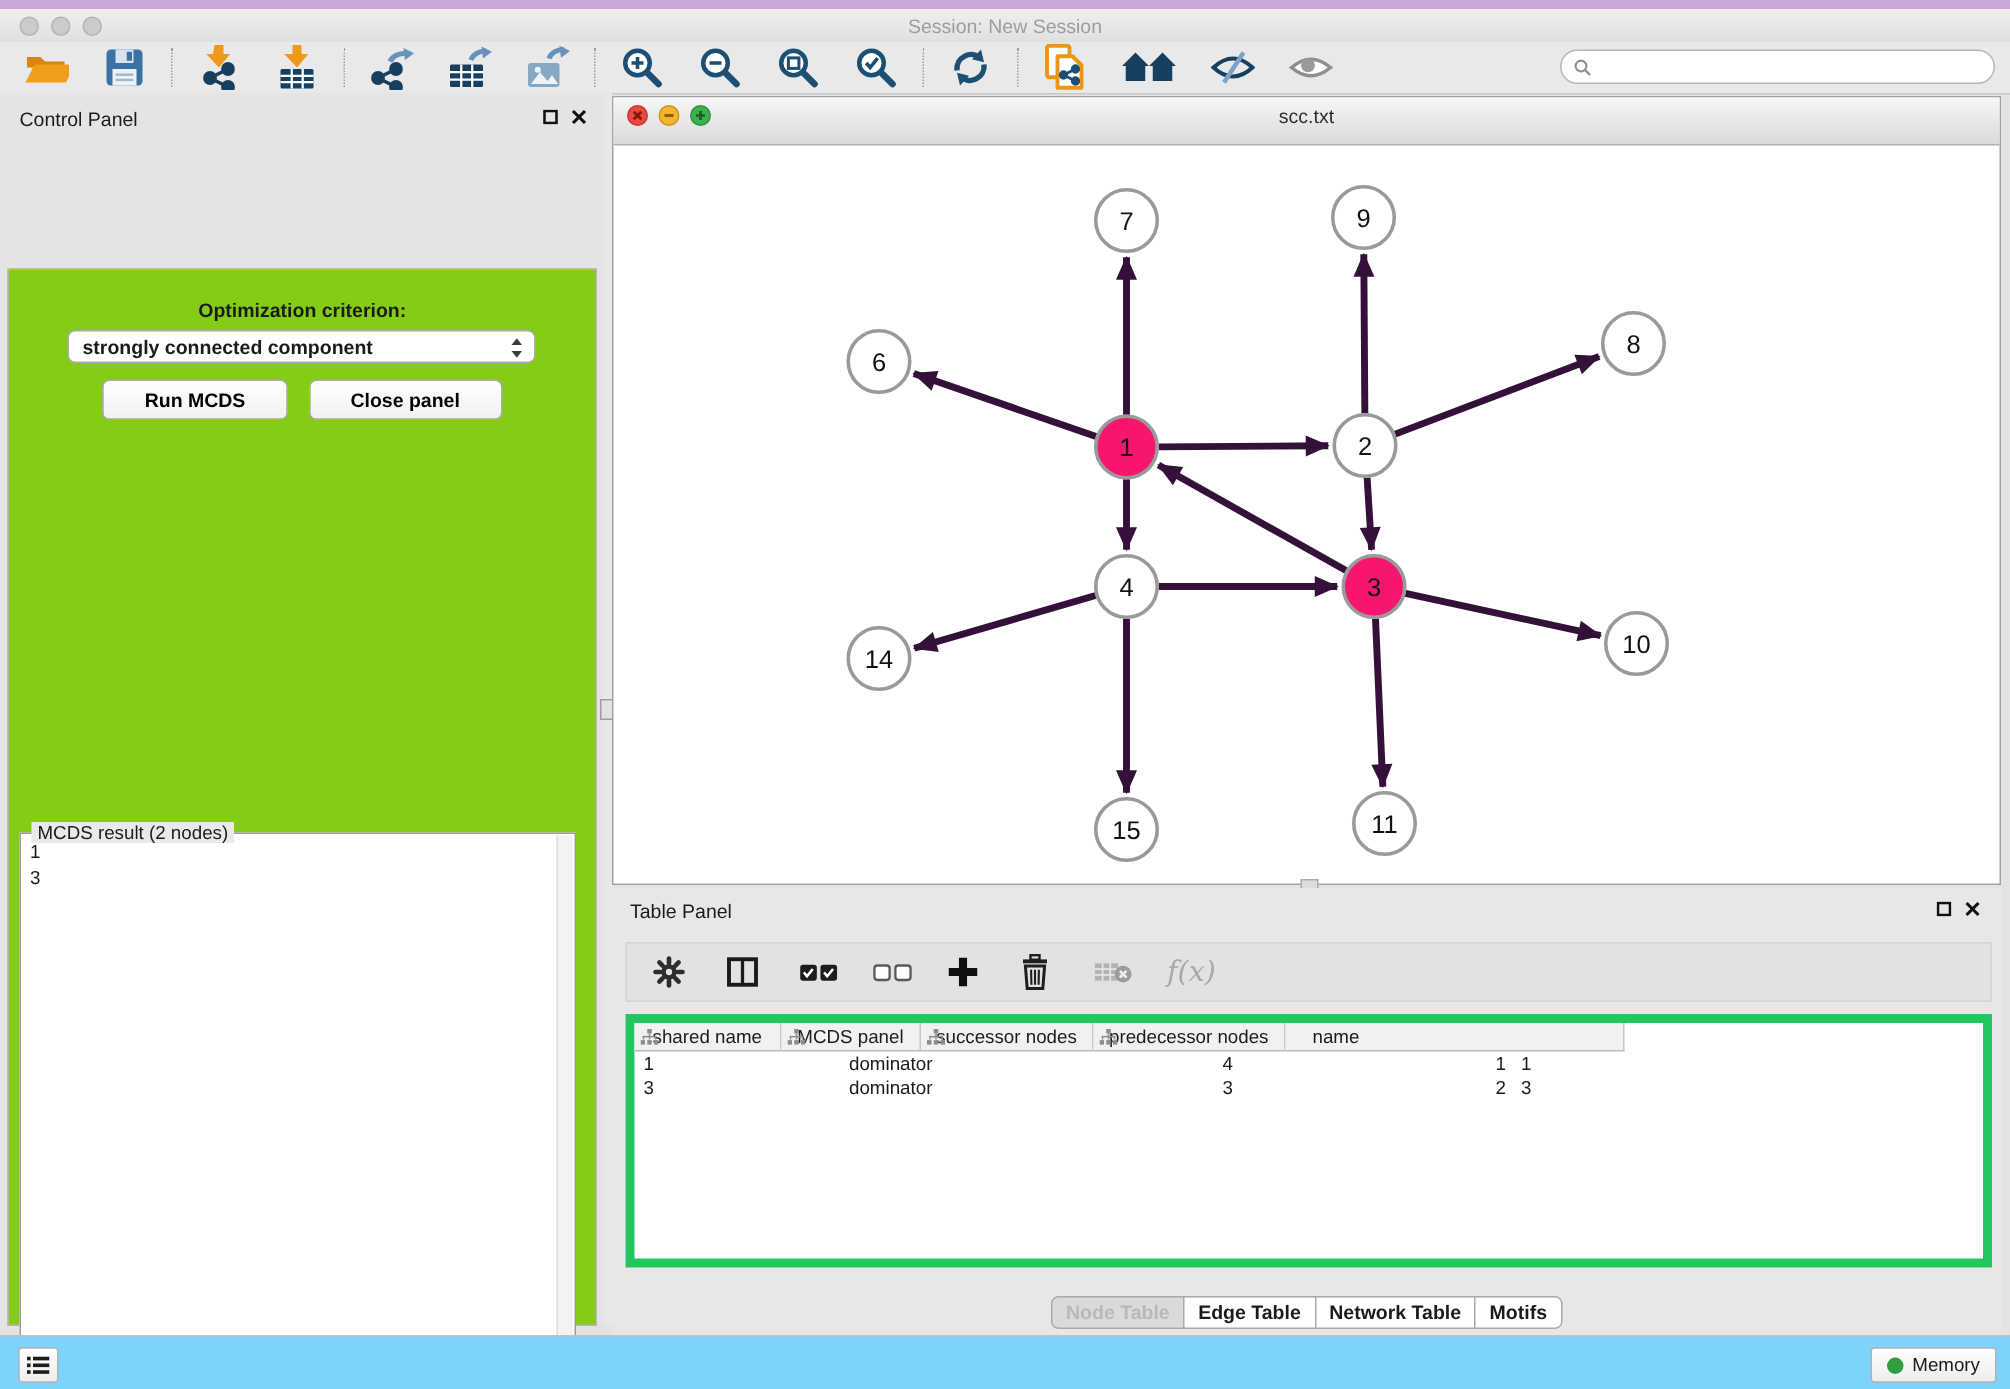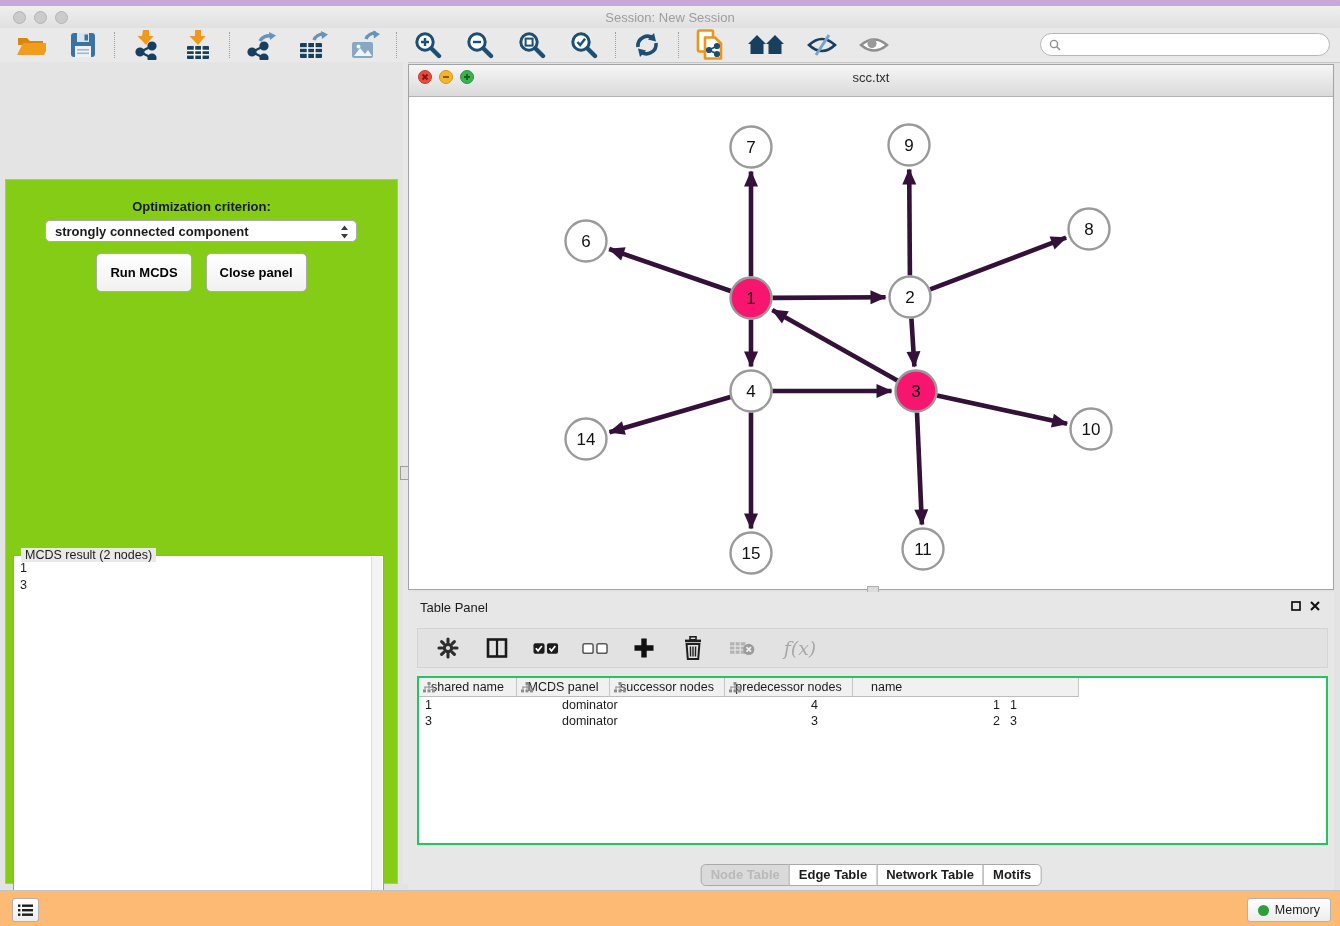--- a/index.html
+++ b/index.html
@@ -36,22 +36,22 @@
   .tab:first-child { border-radius:5px 0 0 5px; margin-left:0; }
   .tab:last-child { border-radius:0 5px 5px 0; }
   .tab.active { background:#dadada; color:#b9b9b9; }
 
   .cp-content { position:absolute; left:5px; right:5px; top:117px; bottom:0; background:#84cc16; border:1px solid #b5b5b5; }
   .opt-label { margin-top:19px; text-align:center; font-size:13px; font-weight:bold; }
   .criterion { position:absolute; left:39px; top:40px; width:312px; height:22px; background:#fff; border:1px solid #ababab;
                border-radius:5px; display:flex; align-items:center; font-size:13px; font-weight:bold; padding:0 22px 0 9px; }
   .criterion .stepper { position:absolute; right:7px; top:3px; }
   .cp-buttons { position:absolute; left:0; right:0; top:73px; display:flex; justify-content:center; gap:14px; }
-  .btn { height:39px; background:linear-gradient(#ffffff,#f1f1f1); border:1px solid #ababab; border-radius:5px;
-         font-size:13px; font-weight:bold; padding:0 13px; font-family:inherit; }
+  .btn { height:27px; background:linear-gradient(#ffffff,#f1f1f1); border:1px solid #ababab; border-radius:5px;
+         font-size:13px; font-weight:bold; padding:0 27px; font-family:inherit; }
 
   .groupbox { position:absolute; left:7px; top:375px; width:371px; height:381px; border:1px solid #9b9b9b; background:#fff; }
   .groupbox .gb-title { position:absolute; left:7px; top:-8px; background:#e9e9e9; padding:0 4px; font-size:12.5px; }
   .gb-text { position:absolute; left:0; top:1px; right:12px; bottom:1px; padding:3px 6px; font-size:12.5px;
              line-height:17px; white-space:pre-line; overflow:hidden; }
   .gb-scroll { position:absolute; right:1px; top:1px; bottom:1px; width:11px; background:#f3f3f3; border-left:1px solid #ddd; }
 
   .v-splitter { position:absolute; left:403px; top:62px; width:5px; height:822px; background:#e8e8e8; }
   .v-splitter .grip { position:absolute; left:-3px; top:404px; width:9px; height:14px; background:#e2e2e2; border:1px solid #9e9e9e; }
 
@@ -64,39 +64,39 @@
   .nt.yellow{ background:#f4b52e; border:1px solid #d1951f; }
   .nt.green { background:#3cb14e; border:1px solid #2f953f; }
   .net-titlebar .nw-title { position:absolute; left:0; right:0; top:5px; text-align:center; font-size:13px; color:#2d2d2d; }
   .net-canvas { position:absolute; left:0; top:25px; width:924px; height:499px; }
   .h-grip { position:absolute; left:458px; bottom:-4px; width:12px; height:7px; background:#dcdcdc; border:1px solid #adadad; }
 
   
   .table-panel { position:absolute; left:408px; top:592px; width:926px; height:298px; background:#e7e7e7; }
   .tp-toolbar { position:absolute; left:9px; right:6px; top:36px; height:40px; background:#e2e2e2; border:1px solid #d4d4d4;
                 display:flex; align-items:center; gap:23px; padding-left:17px; }
-  .tp-btn { display:flex; align-items:center; justify-content:center; width:26px; height:28px; }
-
-  .tbl { position:absolute; left:9px; right:6px; top:84px; height:169px; background:#fff; border:2px solid #22c55e; }
+  .tp-btn { display:flex; align-items:center; justify-content:flex-start; width:26px; height:28px; }
+
+  .tbl { position:absolute; left:9px; right:6px; top:84px; height:169px; background:#fff; border:6px solid #22c55e; }
   .tbl-head { display:flex; height:19px; }
   .th-cell { position:relative; height:19px; background:#f1f1f1; border-bottom:1px solid #bdbdbd; border-right:1px solid #c6c6c6;
              font-size:12.5px; display:flex; align-items:center; justify-content:center; }
   .th-cell .tree { position:absolute; left:4px; top:4px; }
   .th-cell.left-label { justify-content:flex-start; padding-left:18px; }
   .tbl-row { display:flex; height:16px; font-size:12.5px; align-items:center; }
   .td { height:16px; line-height:16px; overflow:hidden; }
 
   .tp-tabs { position:absolute; left:50%; transform:translateX(-50%); top:272px; display:flex; }
 
   .panel-head2 { position:relative; height:30px; }
   .panel-head2 .ph-title { position:absolute; left:12px; top:8px; font-size:13px; }
   .panel-head2 .ph-icons { position:absolute; right:14px; top:9px; display:flex; gap:9px; align-items:center; }
 
   
-  .statusbar { position:absolute; left:0; top:890px; width:1340px; height:36px; background:#fdba74; border-top:1px solid #c2c2c2; }
+  .statusbar { position:absolute; left:0; top:890px; width:1340px; height:36px; background:#7dd3fc; border-top:1px solid #c2c2c2; }
   .sq-btn { position:absolute; left:12px; top:7px; width:27px; height:24px; background:linear-gradient(#fefefe,#ededed);
             border:1px solid #b2b2b2; border-radius:3px; display:flex; align-items:center; justify-content:center; }
   .mem-btn { position:absolute; right:9px; top:7px; height:24px; background:linear-gradient(#fefefe,#ededed);
              border:1px solid #b2b2b2; border-radius:3px; display:flex; align-items:center; gap:6px; padding:0 10px; font-size:12.5px; }
   .mem-dot { width:11px; height:11px; border-radius:50%; background:#2e9e3e; }
   svg { display:block; }
 </style>
 </head>
 <body>
 
@@ -278,20 +278,31 @@
 
 <div class="searchbox">
   <svg width="12" height="12" viewBox="0 0 12 12">
     <circle cx="5" cy="5" r="3.6" fill="none" stroke="#8f8f8f" stroke-width="1.4"></circle>
     <line x1="7.8" y1="7.8" x2="11" y2="11" stroke="#8f8f8f" stroke-width="1.6"></line>
   </svg>
   <input type="text" placeholder="" style="">
 </div>
 
 <div class="control-panel">
+  <div class="panel-head">
+    <span class="ph-title">Control Panel</span>
+    <span class="ph-icons">
+      <svg width="10" height="10" viewBox="0 0 10 10">
+        <rect x="1" y="1" width="8" height="8" fill="none" stroke="#111" stroke-width="1.7"></rect>
+      </svg>
+      <svg width="10" height="10" viewBox="0 0 10 10">
+        <path d="M1 1 L9 9 M9 1 L1 9" stroke="#111" stroke-width="2.1"></path>
+      </svg>
+    </span>
+  </div>
   <div class="cp-content">
     <div class="opt-label">Optimization criterion:</div>
     <div class="criterion">
       <span>strongly connected component</span>
       <span class="stepper">
         <svg width="9" height="16" viewBox="0 0 9 16">
           <path d="M1 6 L4.5 1.5 L8 6 Z" fill="#3c3c3c"></path>
           <path d="M1 10 L4.5 14.5 L8 10 Z" fill="#3c3c3c"></path>
         </svg>
       </span>

